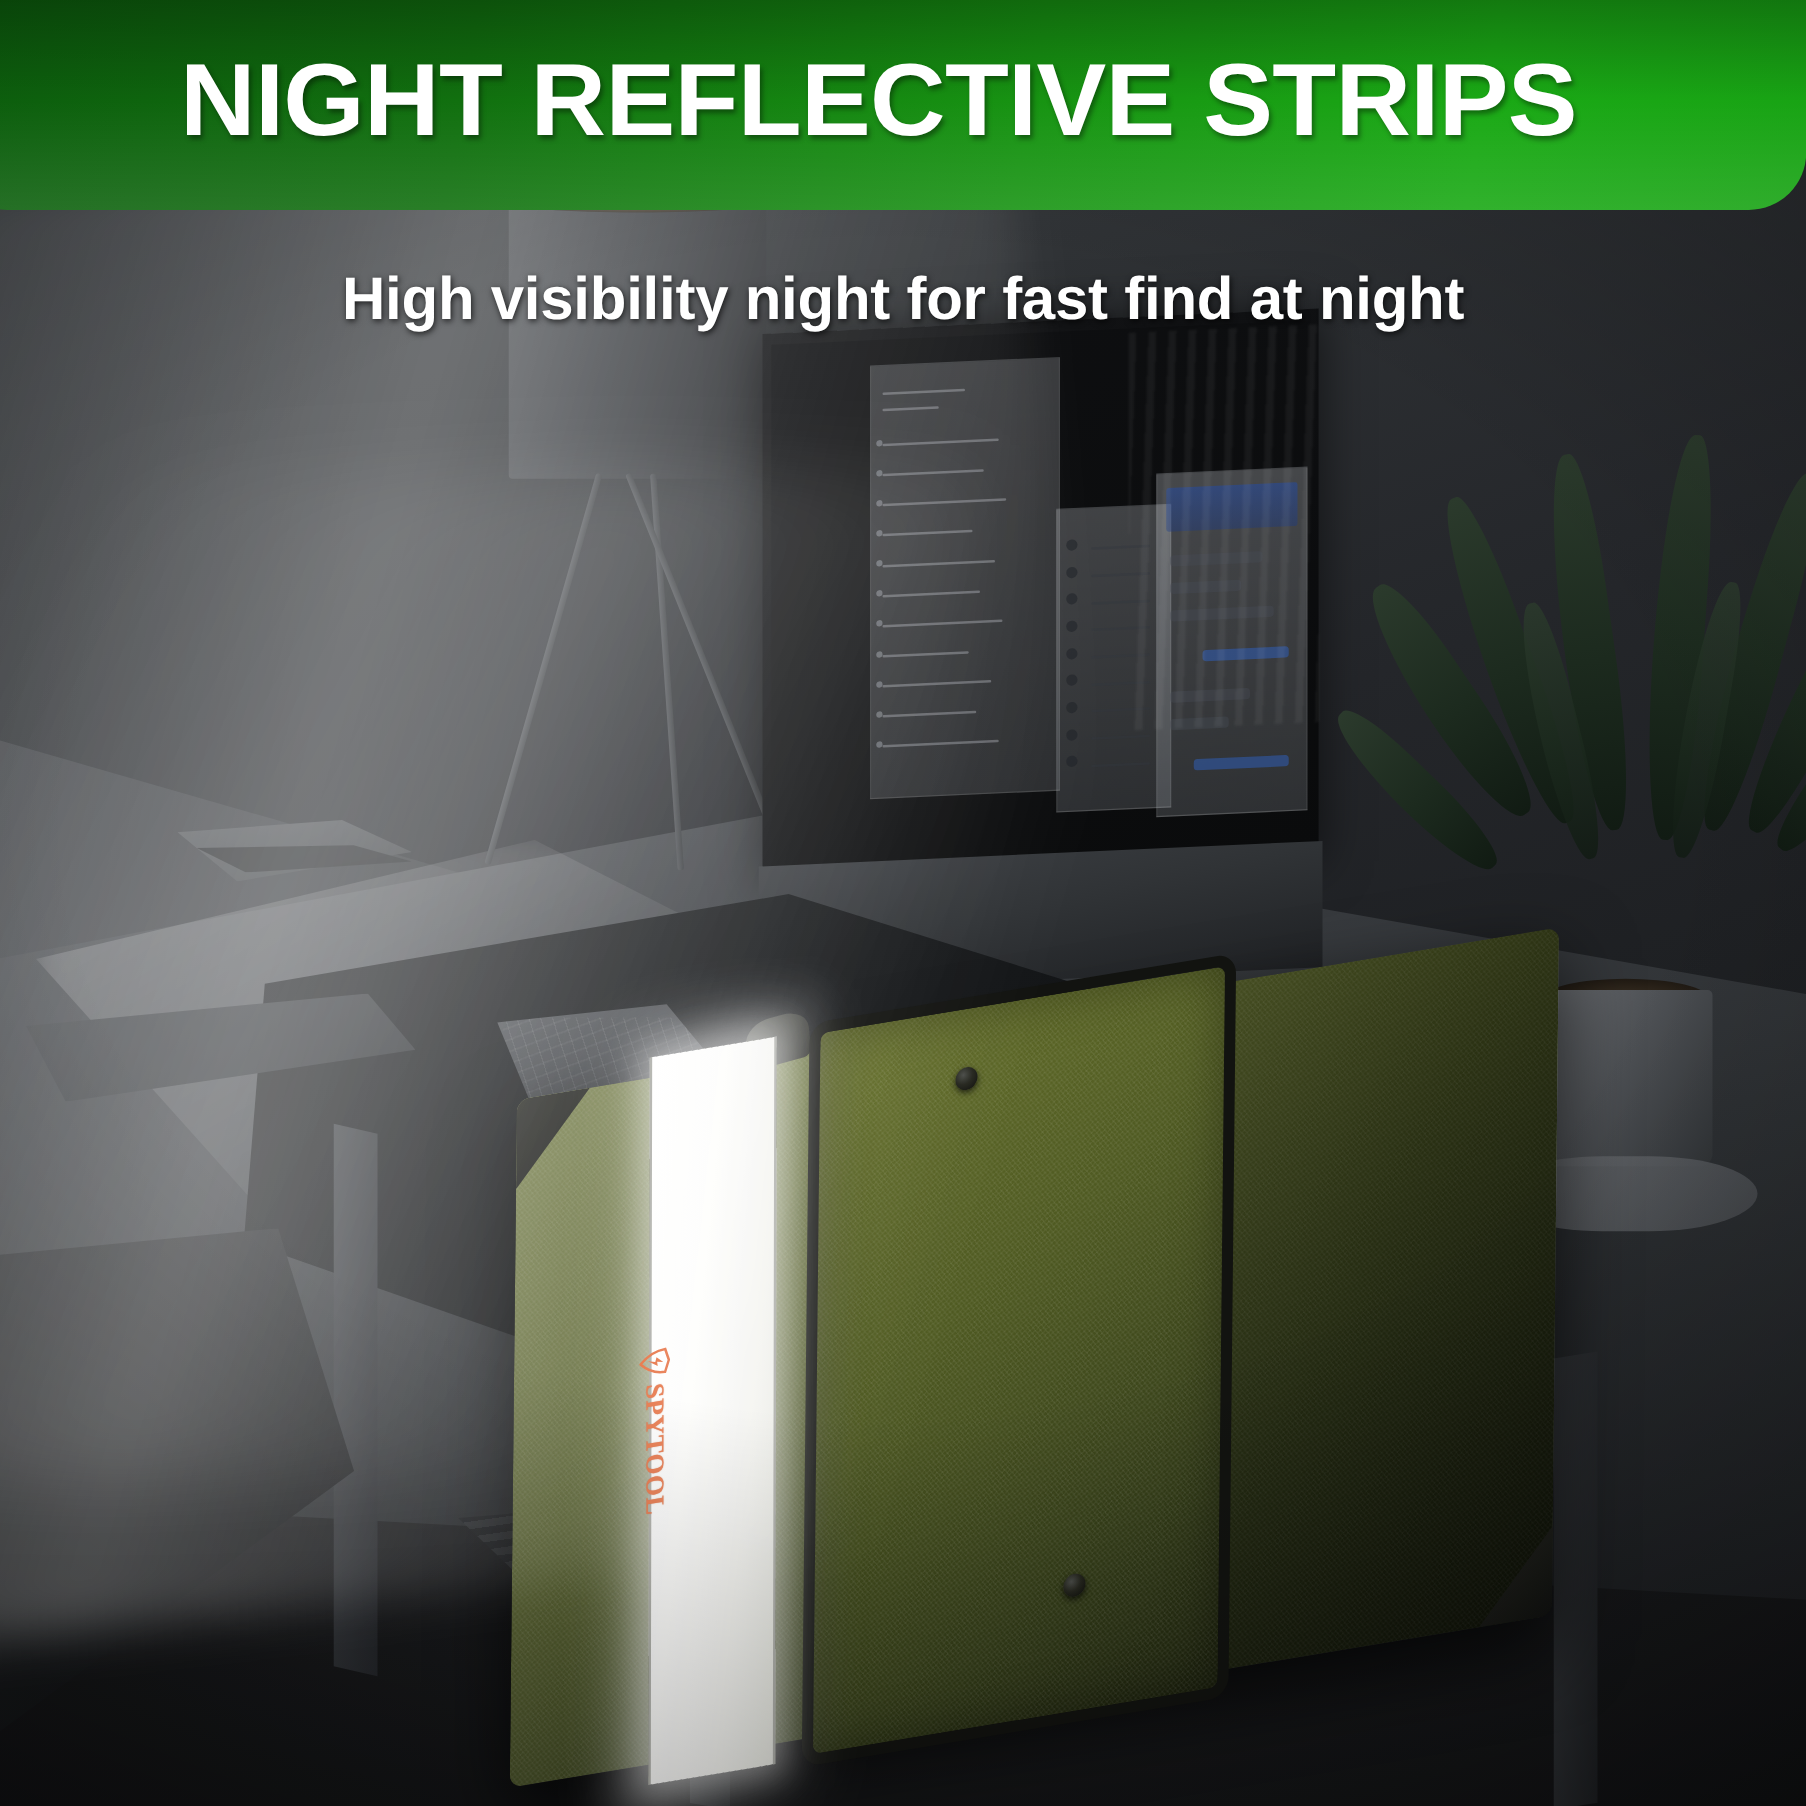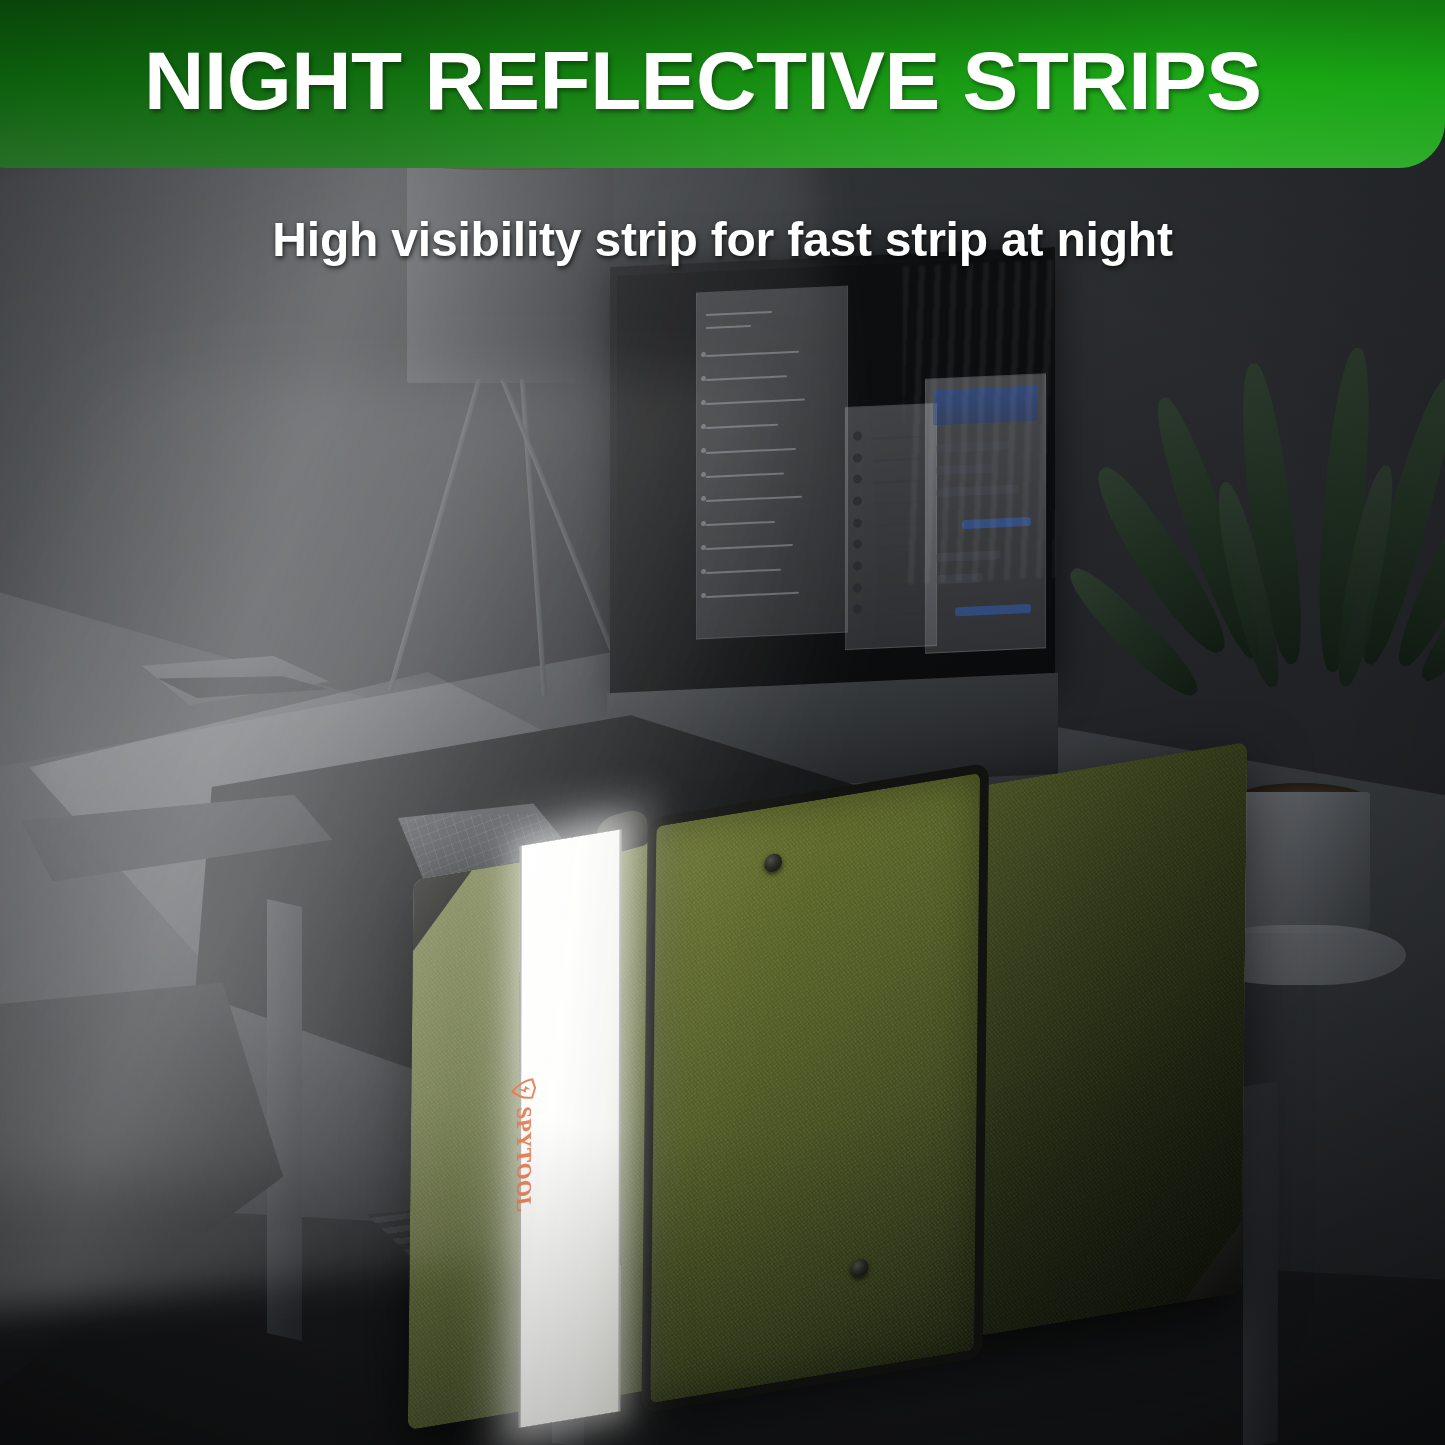--- a/index.html
+++ b/index.html
@@ -544,15 +544,15 @@
 
     <div class="beam"></div>
     <div class="beam2"></div>
     <div class="vignette"></div>
   </div>
 
   <div class="banner">
     <span class="banner-title">NIGHT REFLECTIVE STRIPS</span>
   </div>
 
-  <div class="subtitle">High visibility strip for fast strip at night</div>
+  <div class="subtitle">High visibility night for fast find at night</div>
 
 </div>
 
 </body></html>

